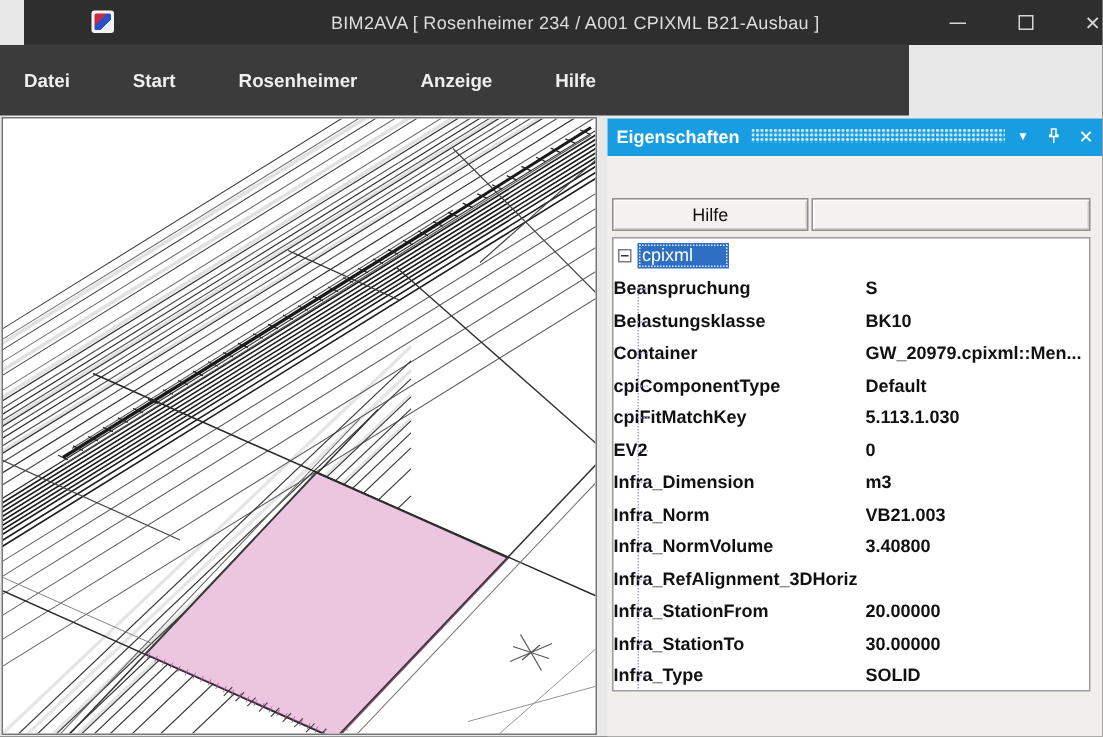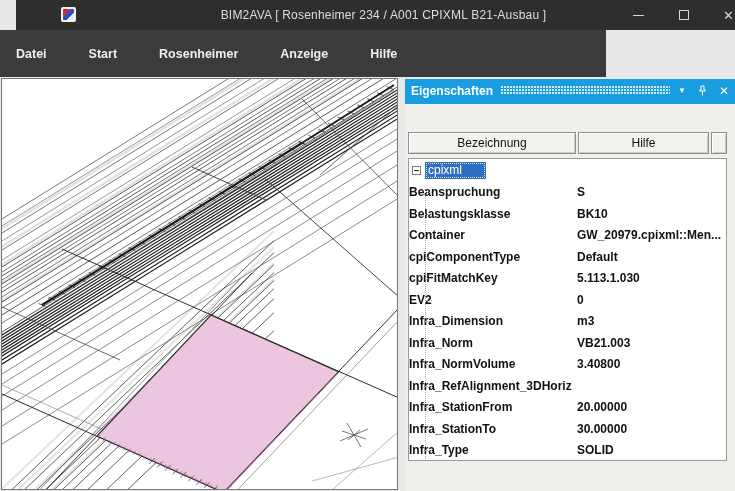--- a/index.html
+++ b/index.html
@@ -288,21 +288,20 @@
         <span class="panel-hbtn close">
             <span>✕</span>
           </span>
       </span>
     </div>
 
     <div class="tab-underline"></div>
 
     <div class="panel-body">
       <div class="col-headers">
-        <div class="col-btn c1">Bezeichnung</div>
         <div class="col-btn c2">Hilfe</div>
         <div class="col-btn c3"></div>
       </div>
 
       <div class="tree">
         <div class="tree-guide"></div>
         <div class="root-row">
           <span class="expander"></span>
           <span class="root-label">cpixml</span>
         </div>

